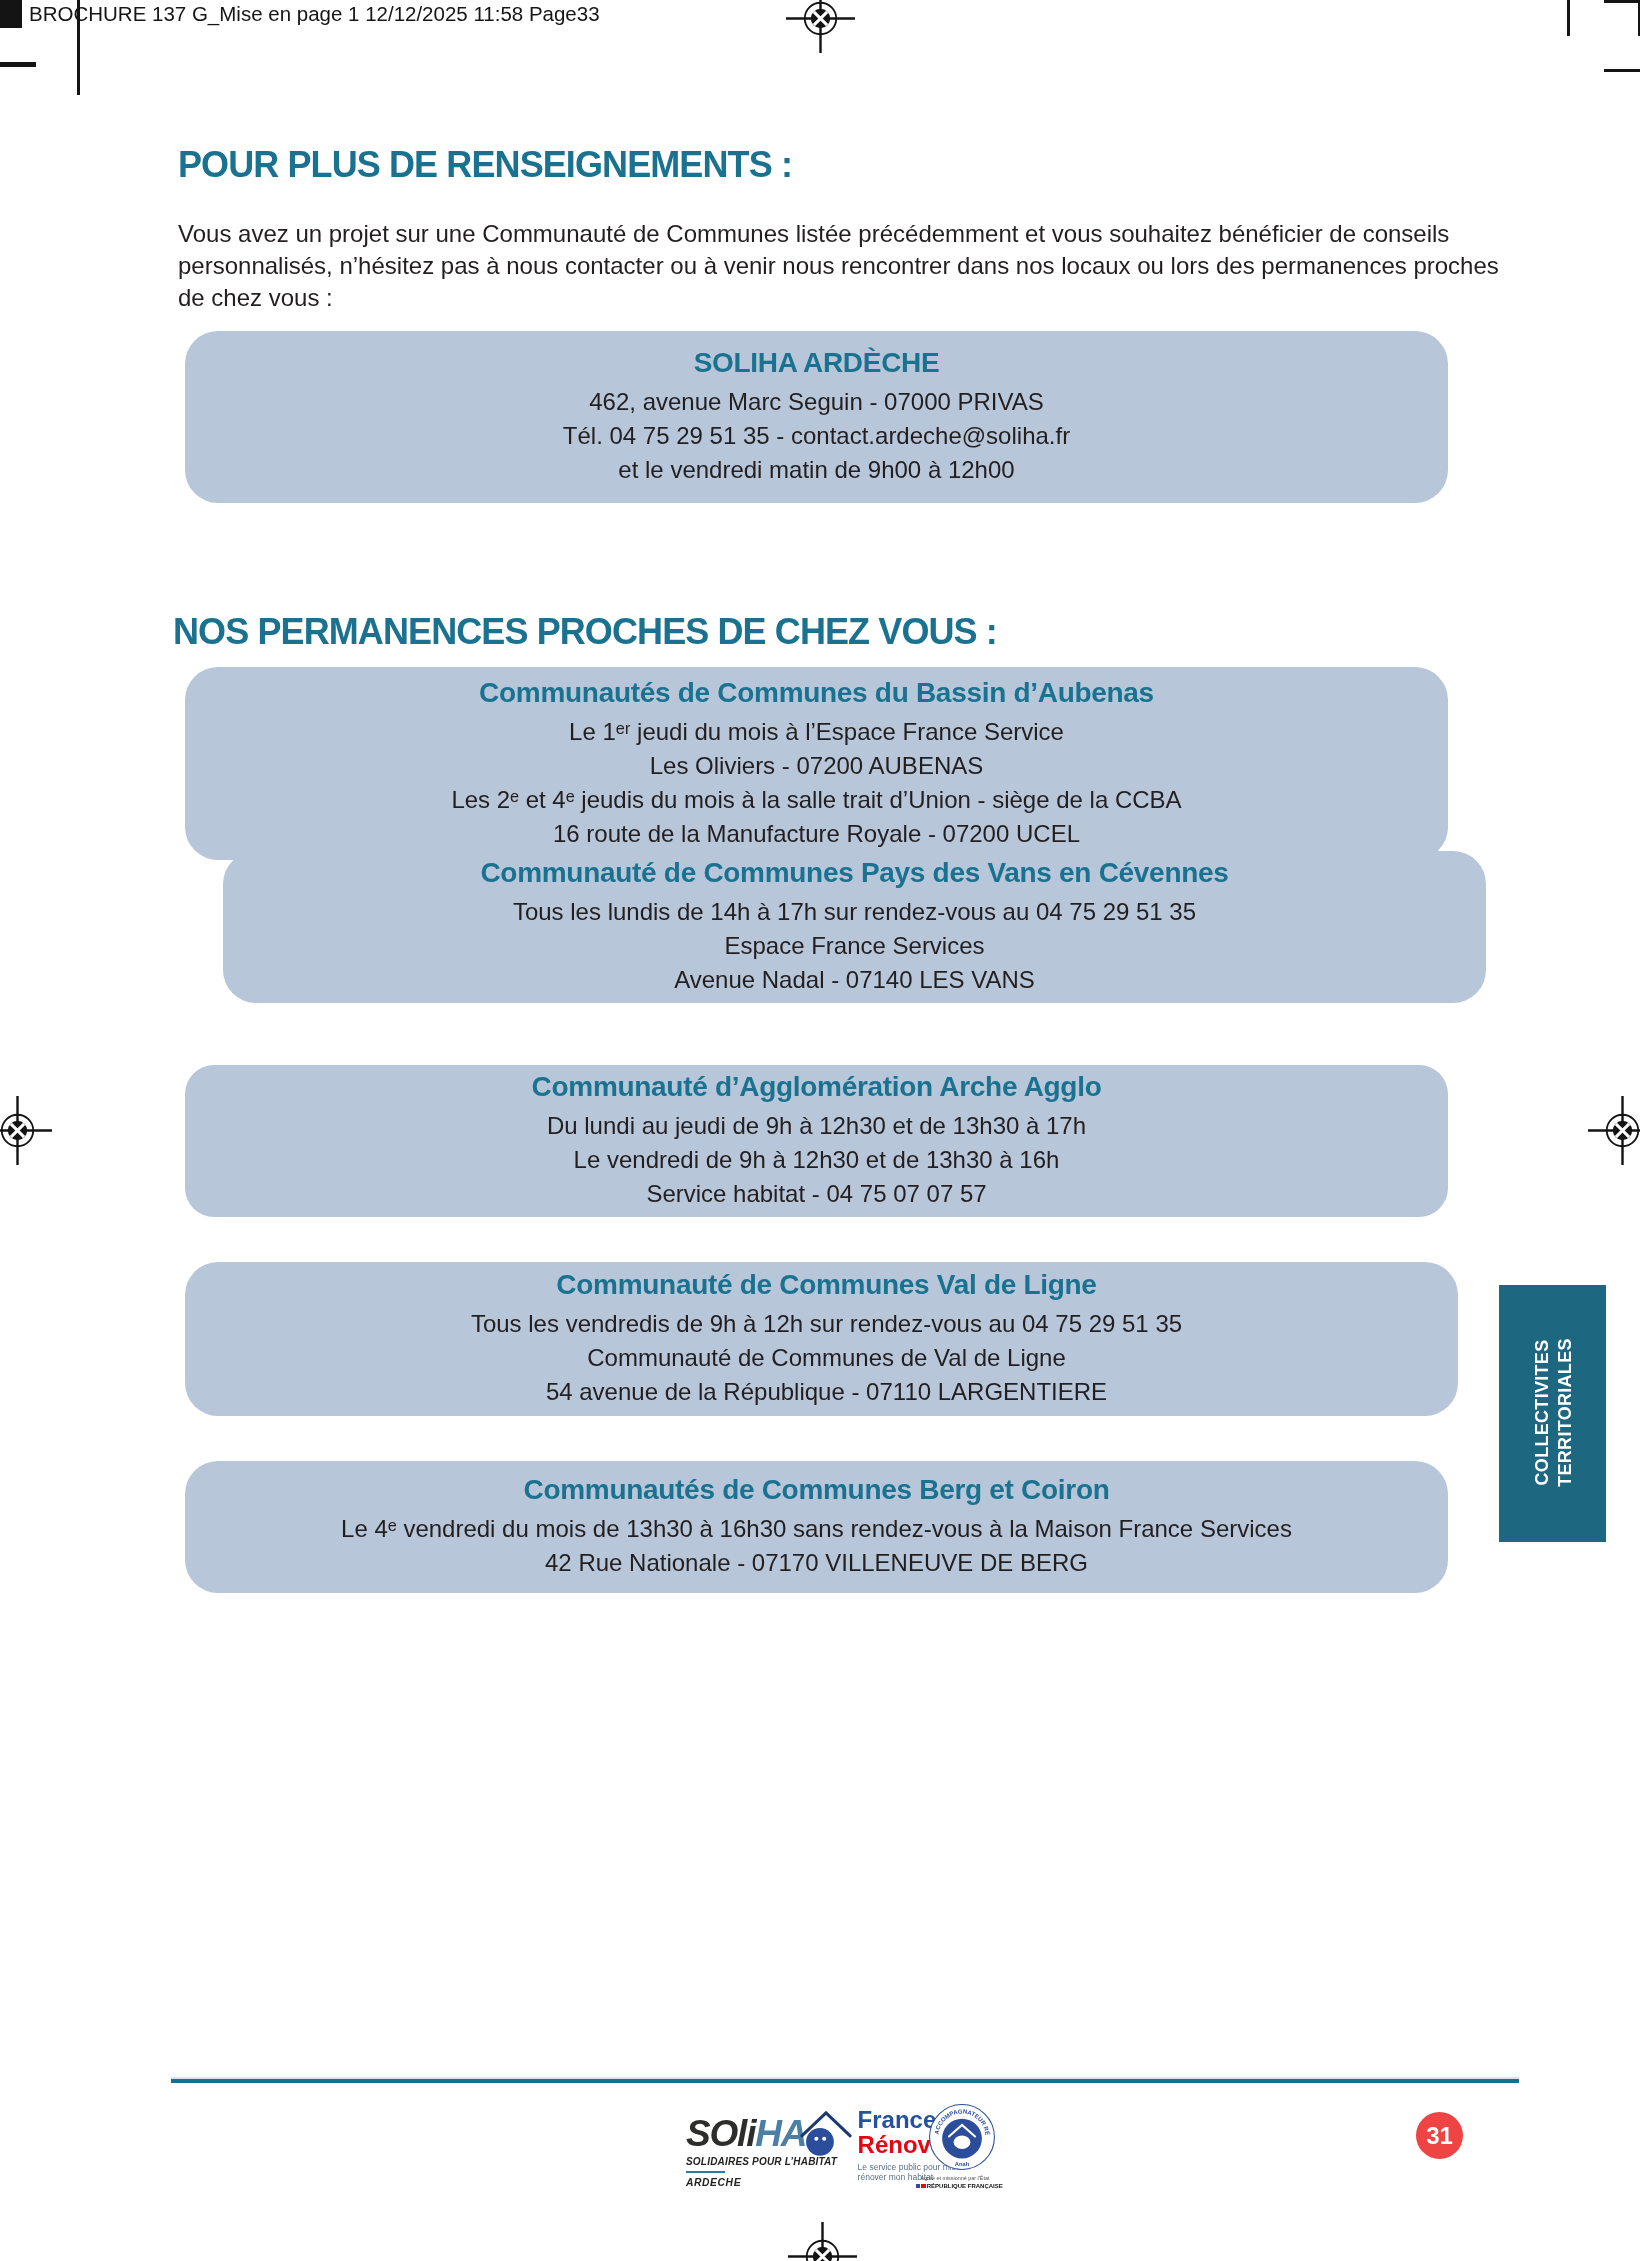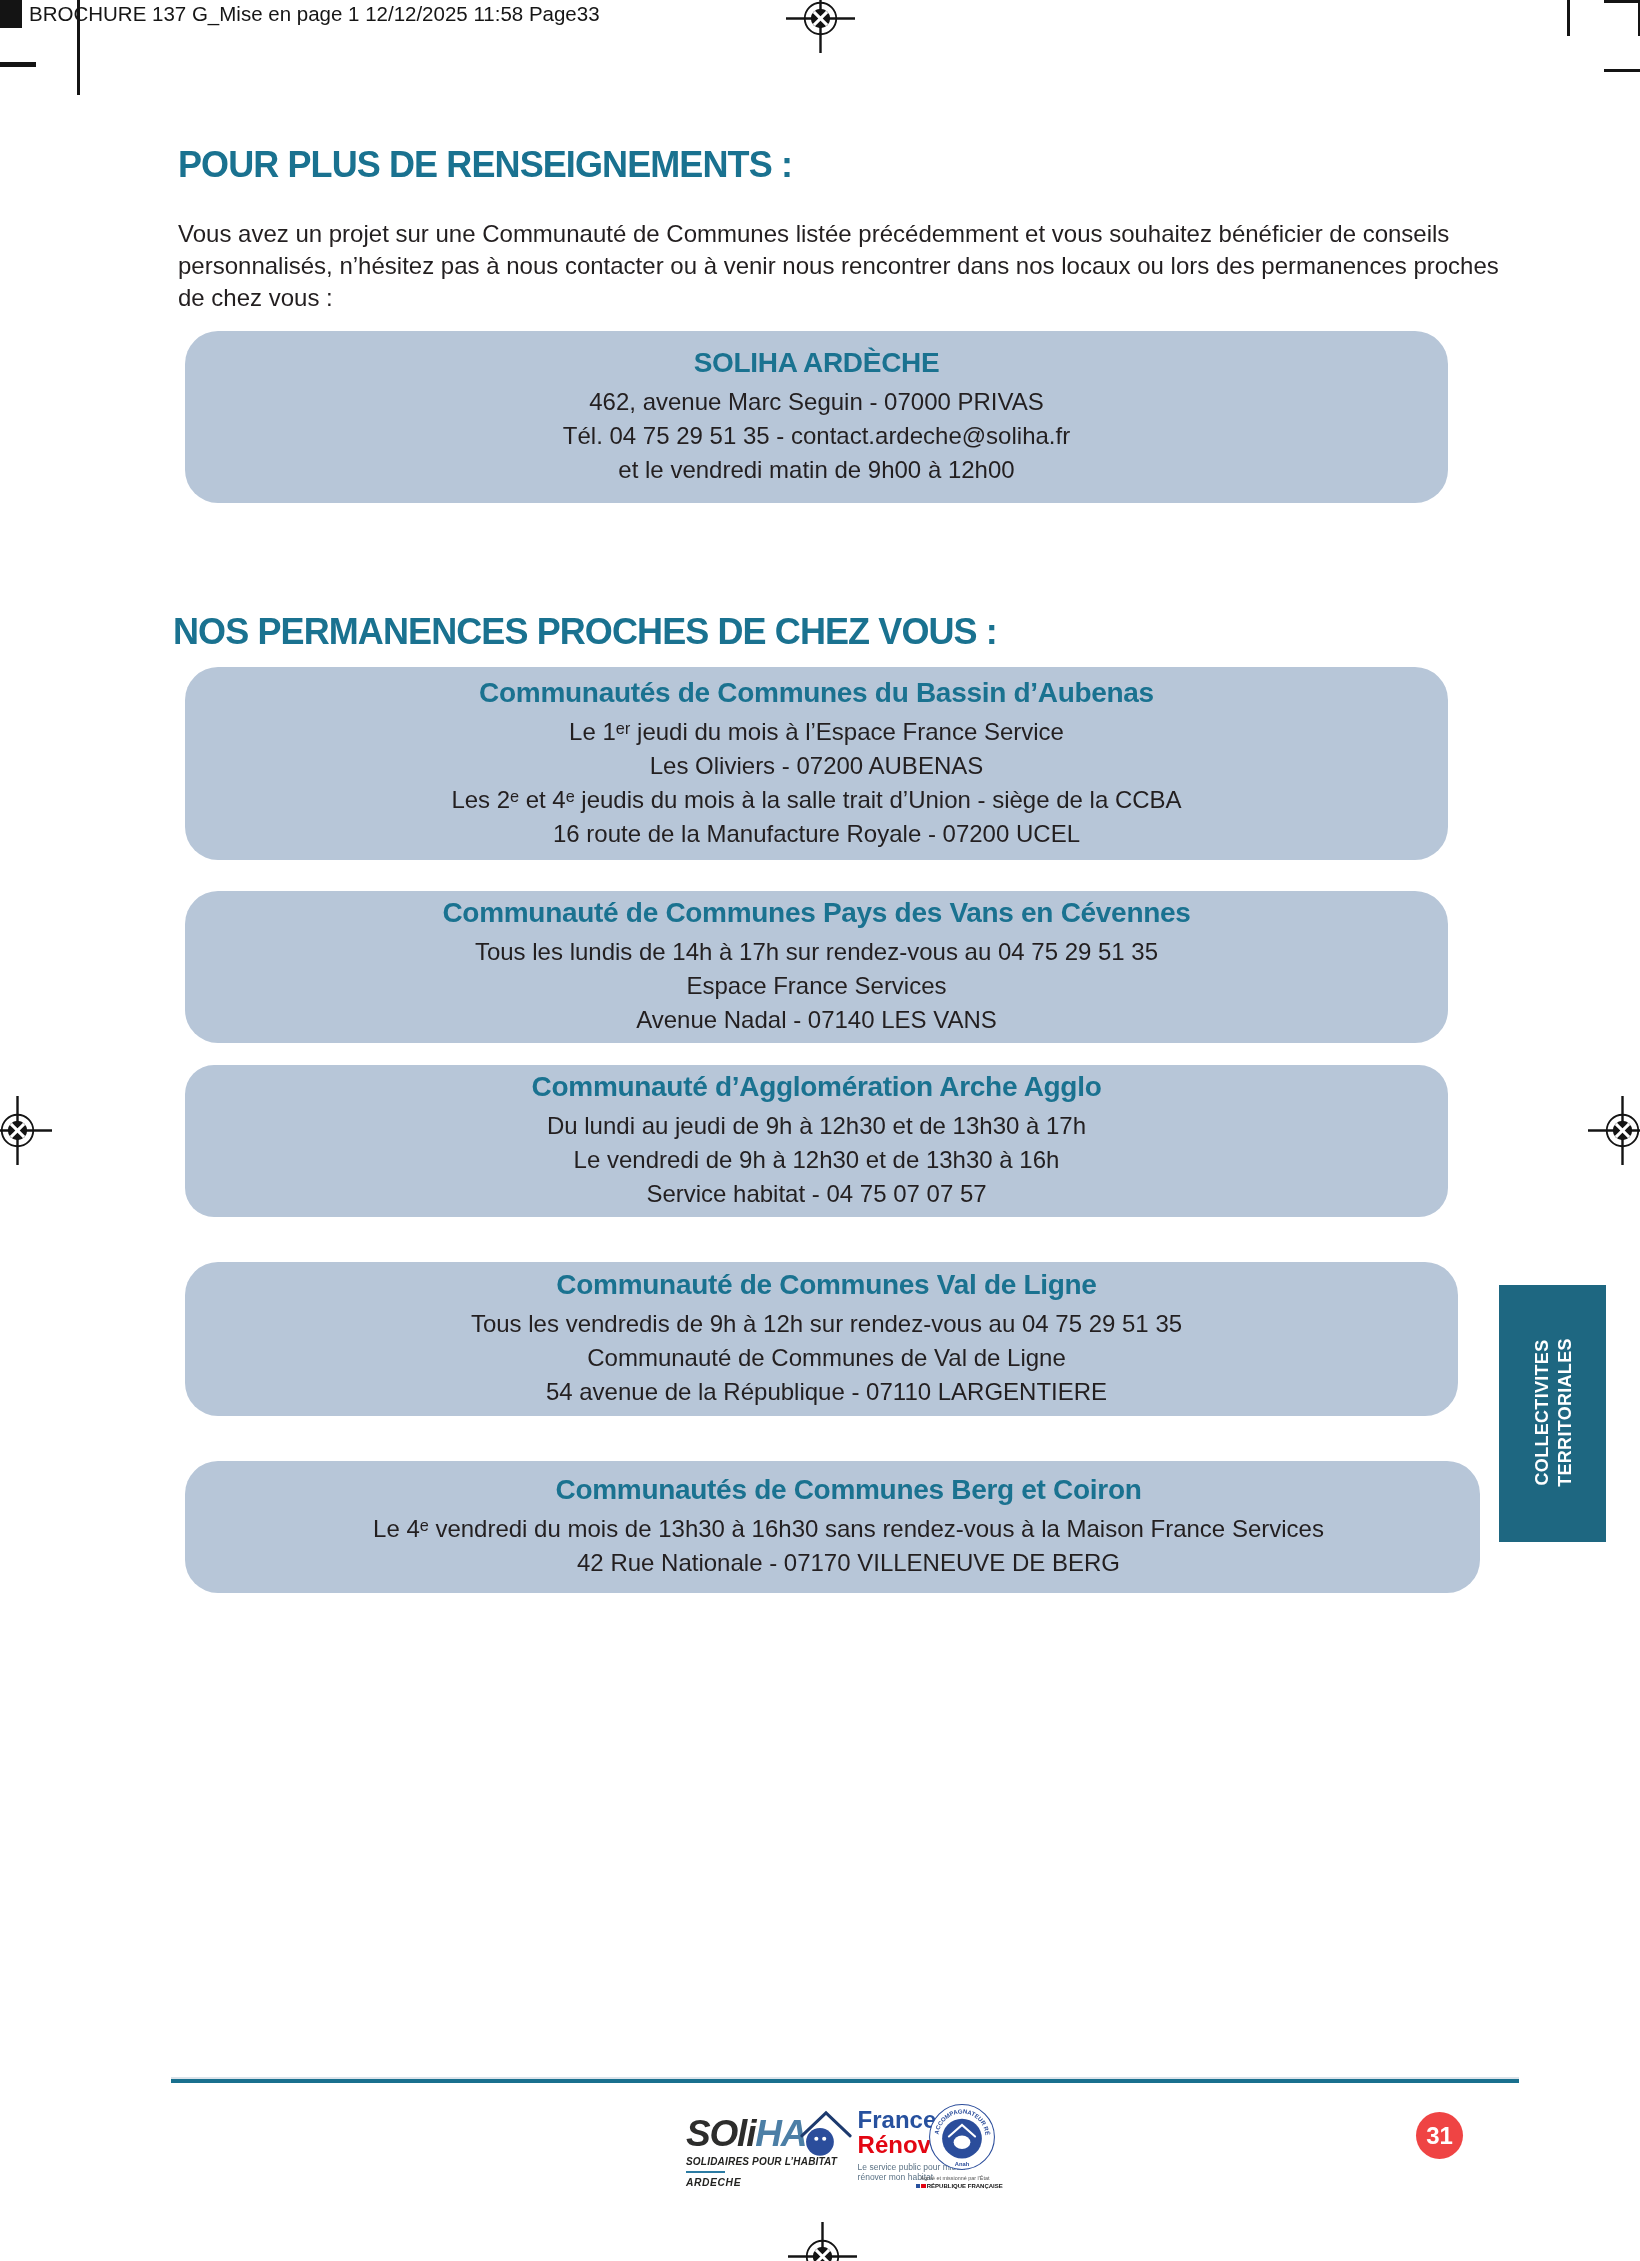--- a/index.html
+++ b/index.html
@@ -135,42 +135,42 @@
   <div class="h1" style="top:587px;left:173px;margin-top:24px;">NOS PERMANENCES PROCHES DE CHEZ VOUS :</div>
 
   <div class="bluebox" style="top:667px;height:193px;">
     <div class="bb-title">Communautés de Communes du Bassin d’Aubenas</div>
     <div class="bb-line">Le 1ᵉʳ jeudi du mois à l’Espace France Service</div>
     <div class="bb-line">Les Oliviers - 07200 AUBENAS</div>
     <div class="bb-line">Les 2ᵉ et 4ᵉ jeudis du mois à la salle trait d’Union - siège de la CCBA</div>
     <div class="bb-line">16 route de la Manufacture Royale - 07200 UCEL</div>
   </div>
 
-  <div class="bluebox" style="top:891px;height:152px;">
+  <div class="bluebox" style="top:851px;height:152px;margin-left:38px;">
     <div class="bb-title">Communauté de Communes Pays des Vans en Cévennes</div>
     <div class="bb-line">Tous les lundis de 14h à 17h sur rendez-vous au 04 75 29 51 35</div>
     <div class="bb-line">Espace France Services</div>
     <div class="bb-line">Avenue Nadal - 07140 LES VANS</div>
   </div>
 
   <div class="bluebox" style="top:1065px;height:152px;border-radius:29px;">
     <div class="bb-title">Communauté d’Agglomération Arche Agglo</div>
     <div class="bb-line">Du lundi au jeudi de 9h à 12h30 et de 13h30 à 17h</div>
     <div class="bb-line">Le vendredi de 9h à 12h30 et de 13h30 à 16h</div>
     <div class="bb-line">Service habitat - 04 75 07 07 57</div>
   </div>
 
   <div class="bluebox" style="top:1262px;height:154px;padding-left:10px;">
     <div class="bb-title">Communauté de Communes Val de Ligne</div>
     <div class="bb-line">Tous les vendredis de 9h à 12h sur rendez-vous au 04 75 29 51 35</div>
     <div class="bb-line">Communauté de Communes de Val de Ligne</div>
     <div class="bb-line">54 avenue de la République - 07110 LARGENTIERE</div>
   </div>
 
-  <div class="bluebox" style="top:1461px;height:132px;padding-left:32px;">
+  <div class="bluebox" style="top:1461px;height:132px;">
     <div class="bb-title">Communautés de Communes Berg et Coiron</div>
     <div class="bb-line">Le 4ᵉ vendredi du mois de 13h30 à 16h30 sans rendez-vous à la Maison France Services</div>
     <div class="bb-line">42 Rue Nationale - 07170 VILLENEUVE DE BERG</div>
   </div>
 
   <div class="side-tab">
     <div class="side-tab-inner">
       <div>COLLECTIVITES</div>
       <div>TERRITORIALES</div>
     </div>

